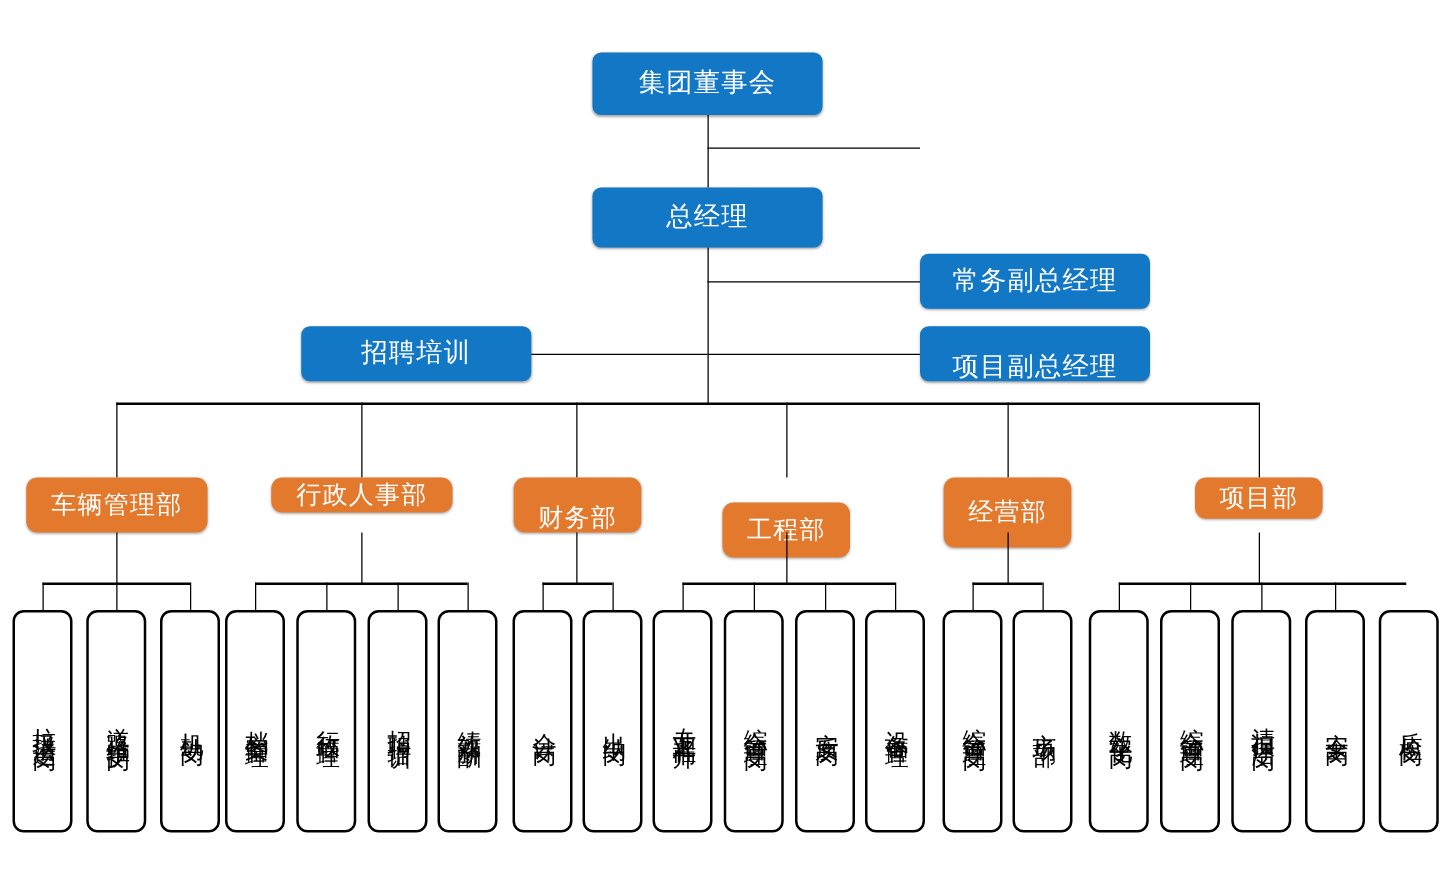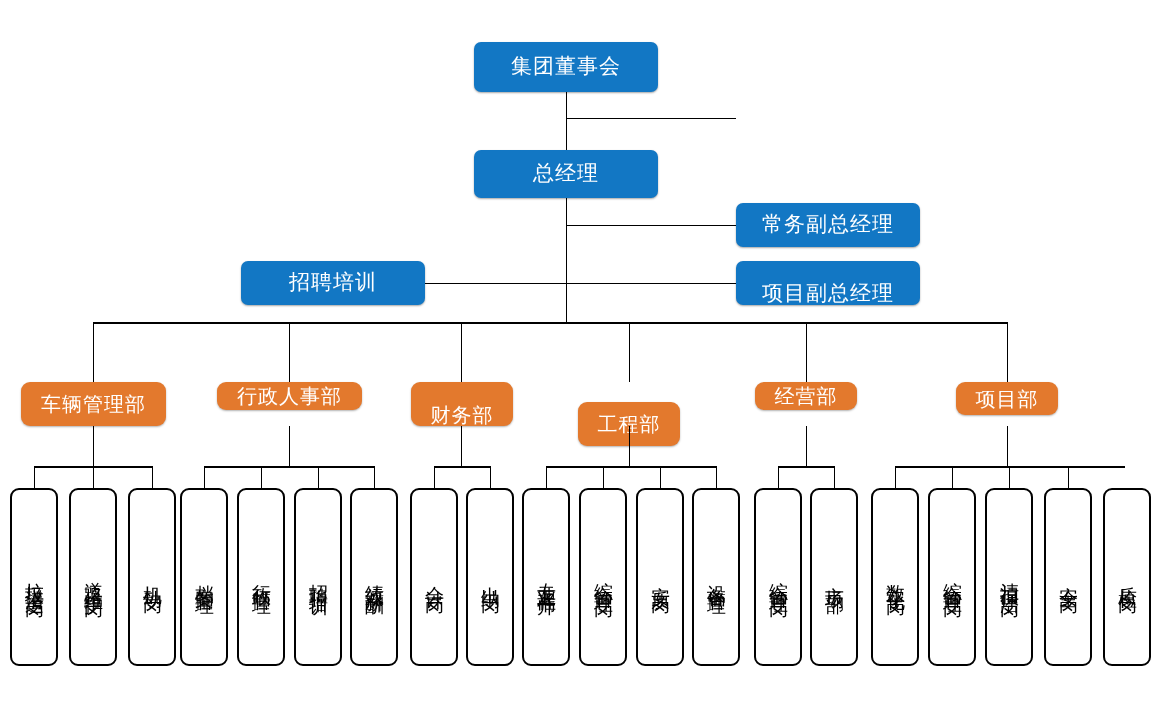--- a/index.html
+++ b/index.html
@@ -31,21 +31,20 @@
     position: absolute;
     box-sizing: border-box;
     display: flex;
     align-items: center;
     justify-content: center;
     text-align: center;
     color: #ffffff;
     border-radius: 7px;
     letter-spacing: 1px;
     line-height: 1.1;
-    font-family: Liberation Serif, serif;
   }
   .node-blue {
     background: #1277c4;
     font-size: 21px;
     box-shadow: 0 1px 2px rgba(0,0,0,0.35);
   }
   .node-orange {
     background: #e3792d;
     font-size: 20px;
     border-radius: 9px;
@@ -119,21 +118,21 @@
   </div>
   <div class="node node-orange" style="left:217px; top:382px; width:145px; height:28px;">
     <span>行政人事部</span>
   </div>
   <div class="node node-orange" style="left:411px; top:382px; width:102px; height:44px;align-items:flex-end;">
     <span>财务部</span>
   </div>
   <div class="node node-orange" style="left:578px; top:402px; width:102px; height:44px;">
     <span>工程部</span>
   </div>
-  <div class="node node-orange" style="left:755px; top:382px; width:102px; height:28px;">
+  <div class="node node-orange" style="left:755px; top:382px; width:102px; height:56px;">
     <span>经营部</span>
   </div>
   <div class="node node-orange" style="left:956px; top:382px; width:102px; height:33px;align-items:center;">
     <span>项目部</span>
   </div>
 
   <div class="ln ln-v" style="left:93px;  top:426px; height:41px;"></div>
   <div class="ln ln-v" style="left:289px; top:426px; height:41px;"></div>
   <div class="ln ln-v" style="left:461px; top:426px; height:41px;"></div>
   <div class="ln ln-v" style="left:629px; top:426px; height:41px;"></div>

